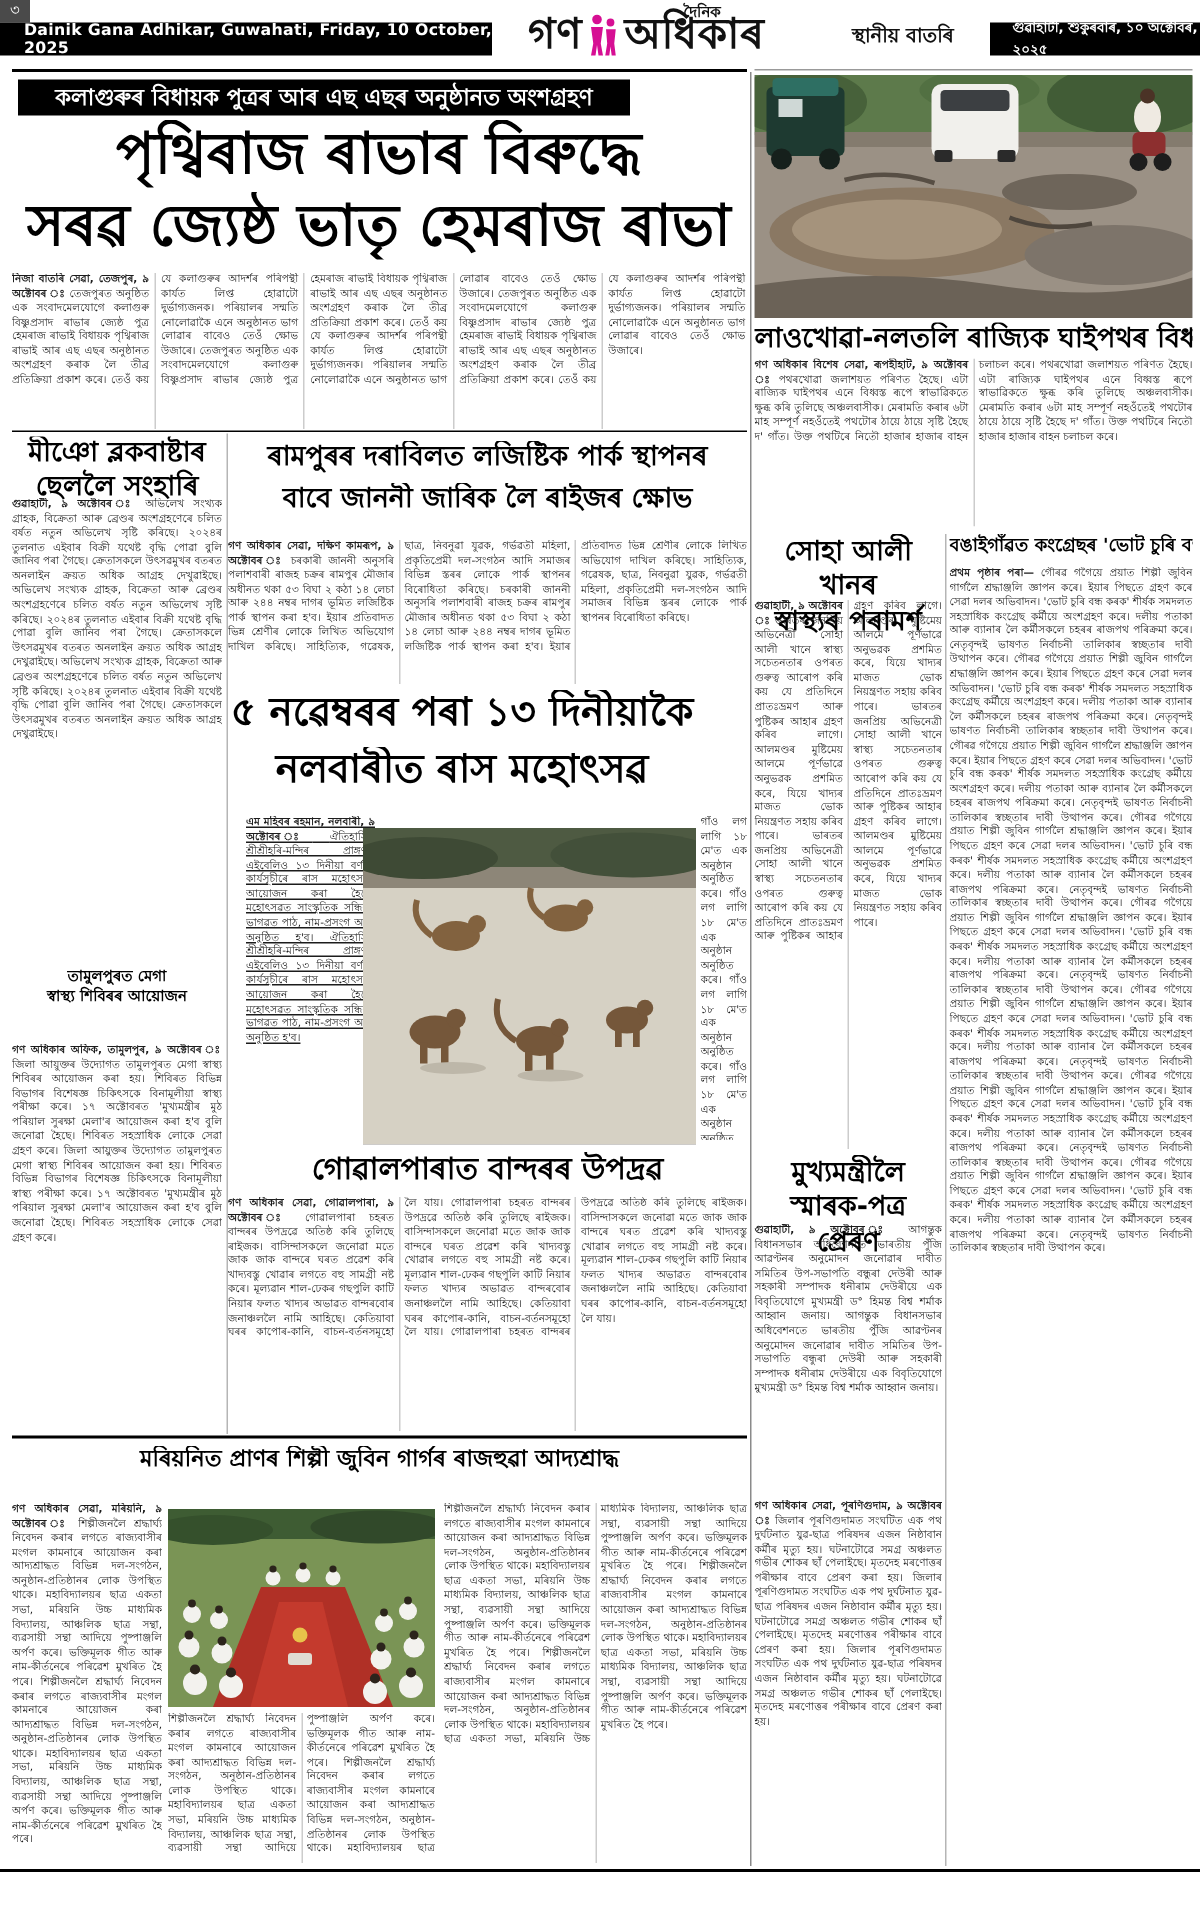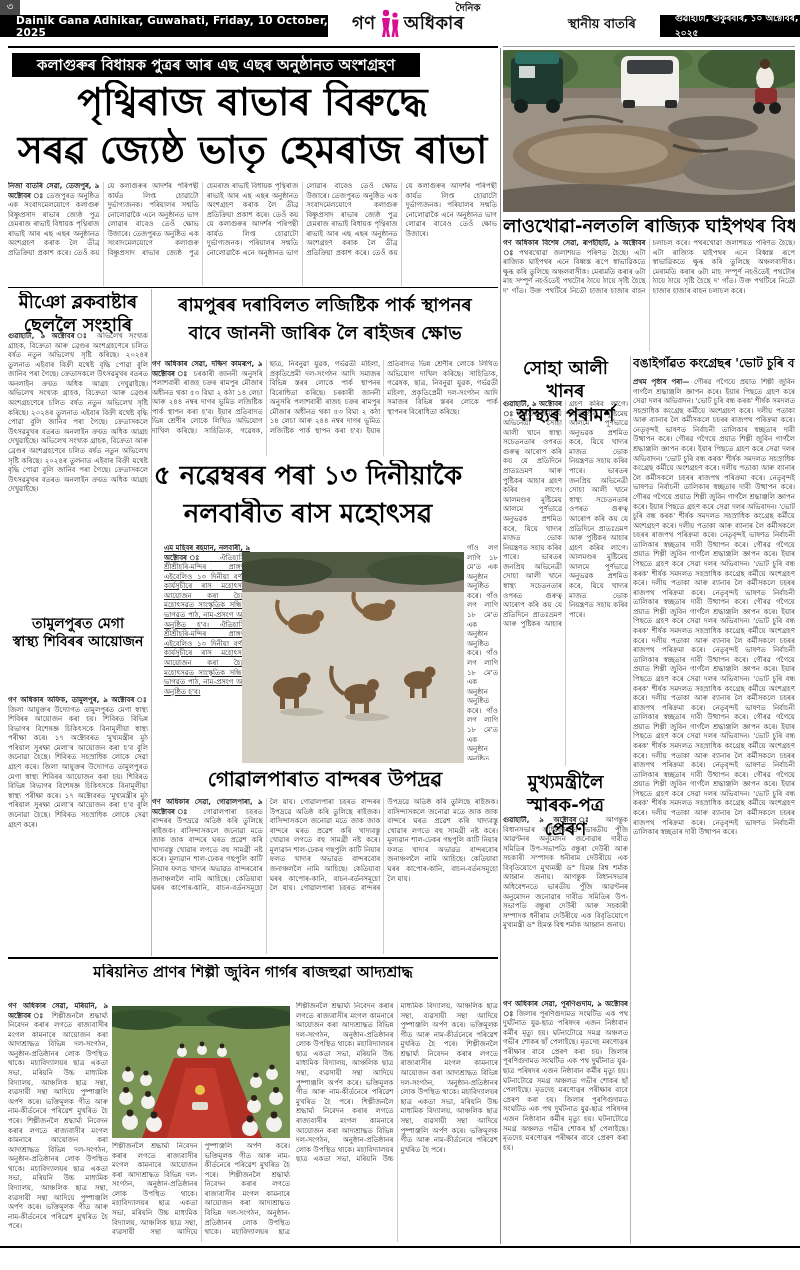--- a/index.html
+++ b/index.html
@@ -8,21 +8,21 @@
   .abs{position:absolute;}
   .rule{background:#000;}
   .vline{background:#b5b5b5;width:1px;}
   .hline{background:#000;height:1px;}
   
   .bar{background:#000;color:#fff;display:flex;align-items:center;padding-left:15px;}
   .bar-left{font-size:10.5px;font-weight:bold;padding-left:16px;letter-spacing:.2px;}
   .bar-right{font-size:9px;font-weight:bold;justify-content:center;}
   .pgnum{background:#4a4a4a;color:#fff;font-size:10px;display:flex;align-items:center;justify-content:center;}
   .daily{font-size:10px;font-weight:bold;}
-  .logo{font-size:18px;font-weight:bold;letter-spacing:.5px;display:flex;align-items:center;gap:3px;}
+  .logo{font-size:28px;font-weight:bold;letter-spacing:.5px;display:flex;align-items:center;gap:3px;}
   .section-label{font-size:13px;font-weight:bold;}
   
   .kicker{background:#000;color:#fff;font-weight:bold;font-size:15px;display:flex;align-items:center;justify-content:center;white-space:nowrap;overflow:hidden;}
   .headline{font-weight:bold;color:#000;text-align:center;white-space:nowrap;overflow:hidden;line-height:1.18;}
   .h-xl{font-size:38px;}
   .h-lg{font-size:26px;}
   .h-md{font-size:18px;}
   .h-sm{font-size:18px;}
   .h-xs{font-size:12.5px;}
   
@@ -114,21 +114,21 @@
 
   <div class="abs headline h-sm" style="left:8px;top:291px;width:140px;white-space:normal;line-height:1.25;">
     <span>মীঞো ব্লকবাষ্টাৰ</span><br>
     <span>ছেললৈ সংহাৰি</span>
   </div>
   <div class="abs bt" style="left:8px;top:332px;width:140px;height:294px;">
     <span class="dl">গুৱাহাটী, ৯ অক্টোবৰ ঃ</span>
     <span>অভিলেখ সংখ্যক গ্ৰাহক, বিক্ৰেতা আৰু ব্ৰেণ্ডৰ অংশগ্ৰহণেৰে চলিত বৰ্ষত নতুন অভিলেখ সৃষ্টি কৰিছে। ২০২৪ৰ তুলনাত এইবাৰ বিক্ৰী যথেষ্ট বৃদ্ধি পোৱা বুলি জানিব পৰা গৈছে। ক্ৰেতাসকলে উৎসৱমুখৰ বতৰত অনলাইন ক্ৰয়ত অধিক আগ্ৰহ দেখুৱাইছে। অভিলেখ সংখ্যক গ্ৰাহক, বিক্ৰেতা আৰু ব্ৰেণ্ডৰ অংশগ্ৰহণেৰে চলিত বৰ্ষত নতুন অভিলেখ সৃষ্টি কৰিছে। ২০২৪ৰ তুলনাত এইবাৰ বিক্ৰী যথেষ্ট বৃদ্ধি পোৱা বুলি জানিব পৰা গৈছে। ক্ৰেতাসকলে উৎসৱমুখৰ বতৰত অনলাইন ক্ৰয়ত অধিক আগ্ৰহ দেখুৱাইছে। অভিলেখ সংখ্যক গ্ৰাহক, বিক্ৰেতা আৰু ব্ৰেণ্ডৰ অংশগ্ৰহণেৰে চলিত বৰ্ষত নতুন অভিলেখ সৃষ্টি কৰিছে। ২০২৪ৰ তুলনাত এইবাৰ বিক্ৰী যথেষ্ট বৃদ্ধি পোৱা বুলি জানিব পৰা গৈছে। ক্ৰেতাসকলে উৎসৱমুখৰ বতৰত অনলাইন ক্ৰয়ত অধিক আগ্ৰহ দেখুৱাইছে।</span>
   </div>
 
-  <div class="abs headline" style="left:8px;top:614px;width:140px;font-size:14px;white-space:normal;line-height:1.3;">
+  <div class="abs headline" style="left:8px;top:645px;width:140px;font-size:10px;white-space:normal;line-height:1.3;">
     <span>তামুলপুৰত মেগা</span><br>
     <span>স্বাস্থ্য শিবিৰৰ আয়োজন</span>
   </div>
   <div class="abs bt" style="left:8px;top:696px;width:140px;height:258px;">
     <span class="dl">গণ অধিকাৰ অফিক, তামুলপুৰ, ৯ অক্টোবৰ ঃ</span>
     <span>জিলা আয়ুক্তৰ উদ্যোগত তামুলপুৰত মেগা স্বাস্থ্য শিবিৰৰ আয়োজন কৰা হয়। শিবিৰত বিভিন্ন বিভাগৰ বিশেষজ্ঞ চিকিৎসকে বিনামূলীয়া স্বাস্থ্য পৰীক্ষা কৰে। ১৭ অক্টোবৰত 'মুখ্যমন্ত্ৰীৰ মুঠ পৰিয়াল সুৰক্ষা মেলা'ৰ আয়োজন কৰা হ'ব বুলি জনোৱা হৈছে। শিবিৰত সহস্ৰাধিক লোকে সেৱা গ্ৰহণ কৰে। জিলা আয়ুক্তৰ উদ্যোগত তামুলপুৰত মেগা স্বাস্থ্য শিবিৰৰ আয়োজন কৰা হয়। শিবিৰত বিভিন্ন বিভাগৰ বিশেষজ্ঞ চিকিৎসকে বিনামূলীয়া স্বাস্থ্য পৰীক্ষা কৰে। ১৭ অক্টোবৰত 'মুখ্যমন্ত্ৰীৰ মুঠ পৰিয়াল সুৰক্ষা মেলা'ৰ আয়োজন কৰা হ'ব বুলি জনোৱা হৈছে। শিবিৰত সহস্ৰাধিক লোকে সেৱা গ্ৰহণ কৰে।</span>
   </div>
 
   <div class="abs headline h-md" style="left:152px;top:322px;width:346px;">বাবে জাননী জাৰিক লৈ ৰাইজৰ ক্ষোভ</div>
   <div class="abs headline h-md" style="left:152px;top:294px;width:346px;">ৰামপুৰৰ দৰাবিলত লজিষ্টিক পাৰ্ক স্থাপনৰ</div>

